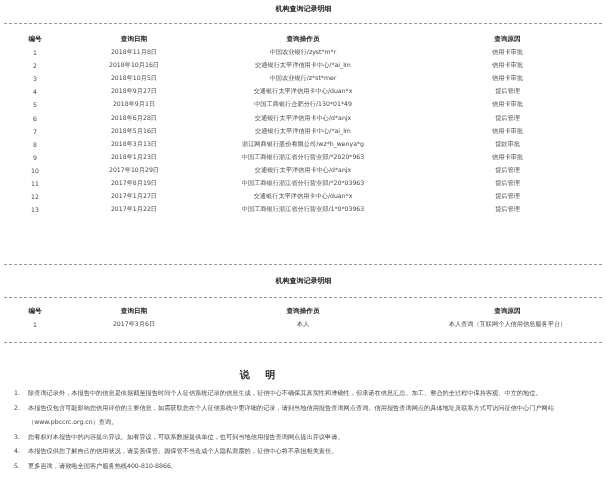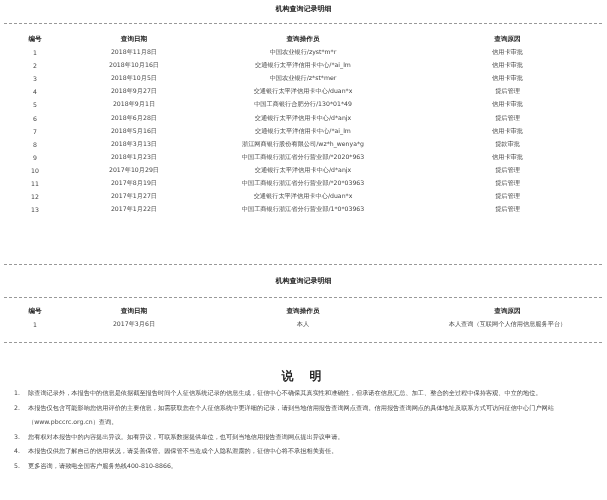--- a/index.html
+++ b/index.html
@@ -25,21 +25,21 @@
       text-align: center; padding: 0; white-space: nowrap; overflow: hidden;
     }
     table.rec th { font-weight: bold; font-size: 6.6px; color: #222; height: 14px; }
     table.rec td { height: 13.1px; color: #444; }
     col.c1 { width: 70px; }
     col.c2 { width: 128px; }
     col.c3 { width: 210px; }
     col.c4 { width: 199px; }
     .notes-title {
       position: absolute; top: 368px; left: 0; width: 521px; text-align: center;
-      font-weight: bold; font-size: 12px; letter-spacing: 6px; color: #222; margin-left: 44px;
+      font-weight: bold; font-size: 10px; letter-spacing: 6px; color: #222;
     }
     ol.notes {
       position: absolute; top: 386px; left: 14px; width: 585px;
       margin: 0; padding: 0; list-style: none;
     }
     ol.notes li {
       position: relative; padding-left: 14px; line-height: 14.5px; color: #444;
       font-size: 6.2px;
     }
     ol.notes li .num { position: absolute; left: 0; top: 0; }

